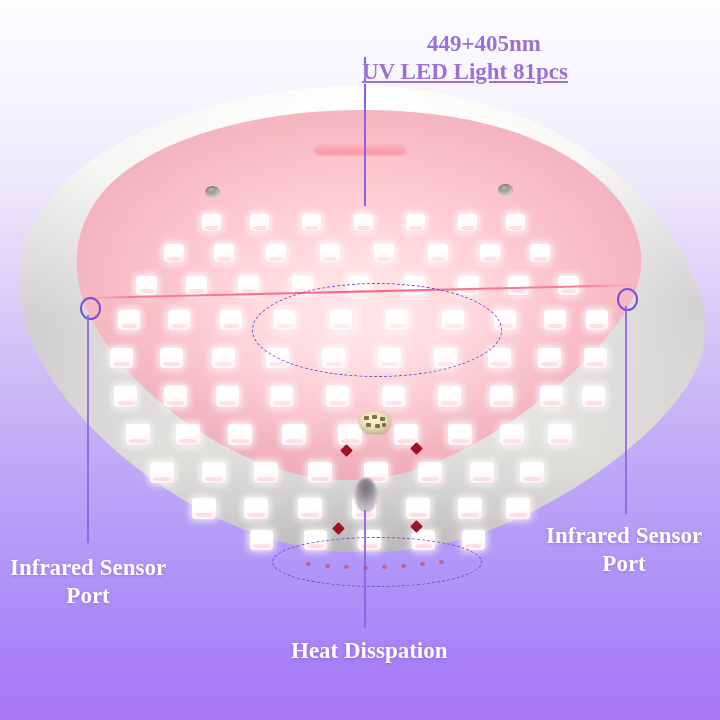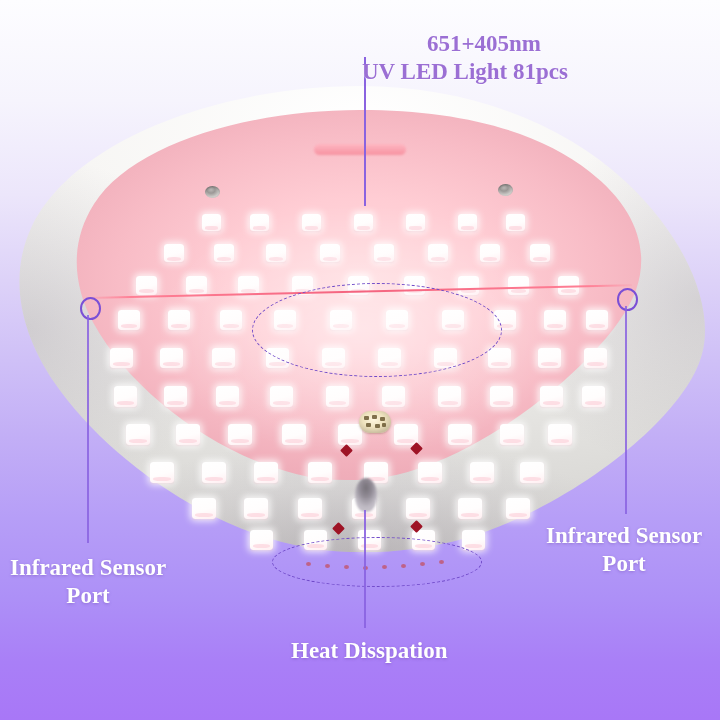--- a/index.html
+++ b/index.html
@@ -266,22 +266,22 @@
   </div>
 
   <div class="vline" style="left:364px;top:57px;height:149px;"></div>
   <div class="ring" style="left:80px;top:297px;"></div>
   <div class="vline" style="left:87px;top:315px;height:228px;opacity:.85;"></div>
   <div class="ring" style="left:617px;top:288px;"></div>
   <div class="vline" style="left:625px;top:306px;height:208px;opacity:.85;"></div>
   <div class="vline" style="left:364px;top:510px;height:118px;opacity:.9;"></div>
 
   <div class="label top" style="left:400px;top:30px;">
-    <div>651+405nm</div>
-    <div style="margin-left:-38px;">UV LED Light 81pcs</div>
+    <div>449+405nm</div>
+    <div style="margin-left:-38px;text-decoration:underline;">UV LED Light 81pcs</div>
   </div>
 
   <div class="label white" style="left:10px;top:554px;">
     <div>Infrared Sensor</div>
     <div>Port</div>
   </div>
 
   <div class="label white" style="left:546px;top:522px;">
     <div>Infrared Sensor</div>
     <div>Port</div>

